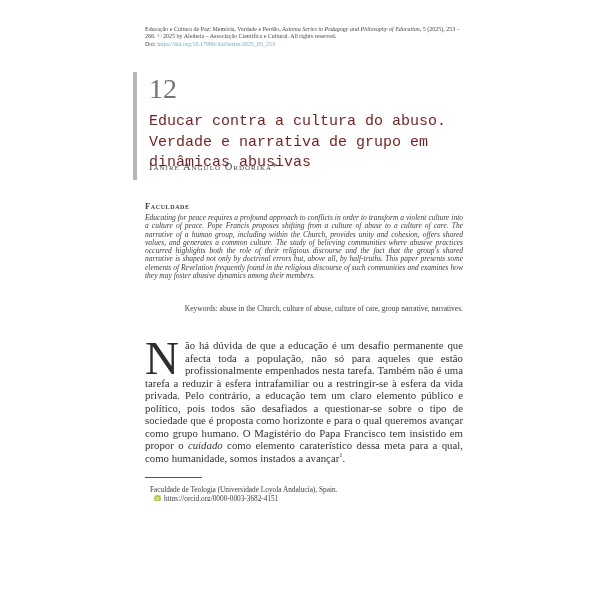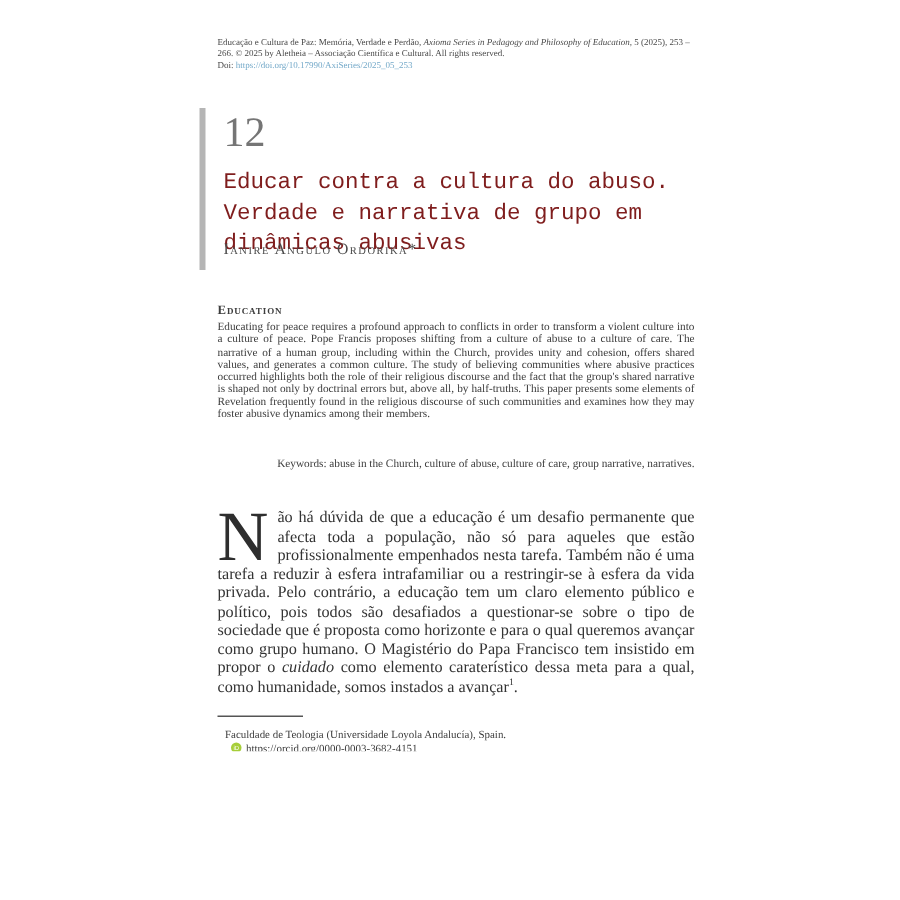--- a/index.html
+++ b/index.html
@@ -15,21 +15,21 @@
   
   .chapter-bar{left:133px;top:72px;width:4px;height:108px;background:#b5b5b5;}
   .chapter-number{left:149px;top:74px;font-size:28px;color:#757575;line-height:30px;}
 
   
   .paper-title{left:149px;top:112px;width:320px;font-size:15px;line-height:20.5px;color:#7f1d1d;font-family:Liberation Mono, monospace;}
   .paper-author{left:149px;top:161px;font-size:10.5px;font-variant:small-caps;letter-spacing:1px;color:#4a4a4a;}
 
   
   .abstract-heading{left:145px;top:201px;font-size:8.5px;font-variant:small-caps;letter-spacing:0.6px;font-weight:600;color:#3d3d3d;}
-  .abstract-text{left:145px;top:214px;width:318px;font-size:7.5px;line-height:8.3px;text-align:justify;color:#3d3d3d;}
+  .abstract-text{left:145px;top:214px;width:318px;font-size:7.5px;line-height:8.3px;text-align:justify;color:#3d3d3d;font-style:italic;}
   .keywords{left:145px;top:304px;width:318px;font-size:7.5px;color:#3d3d3d;text-align:right;}
 
   
   .body-para{left:145px;top:339px;width:318px;font-size:10.8px;line-height:12.5px;text-align:justify;color:#333333;}
   .drop-cap{float:left;font-size:47px;line-height:35px;padding:2px 6px 0 0;color:#2e2e2e;}
   .em{font-style:italic;}
   sup{font-size:6.5px;line-height:0;}
 
   
   .fn-rule{left:145px;top:477px;width:57px;border-top:1px solid #555555;height:0;}
@@ -60,21 +60,21 @@
     <span>Educação e Cultura de Paz: Memória, Verdade e Perdão, </span><span class="hc-italic">Axioma Series in Pedagogy and Philosophy of Education</span><span>, 5 (2025), 253 – 266. © 2025 by Aletheia – Associação Científica e Cultural. All rights reserved.</span><br>
     <span>Doi: </span><a href="#" class="doi-link">https://doi.org/10.17990/AxiSeries/2025_05_253</a>
   </div>
 
   <div class="abs chapter-bar"></div>
   <div class="abs chapter-number">12</div>
 
   <h1 class="abs paper-title" style="margin:0;font-weight:normal;">Educar contra a cultura do abuso. Verdade e narrativa de grupo em dinâmicas abusivas</h1>
   <div class="abs paper-author">Ianire Angulo Ordorika*</div>
 
-  <div class="abs abstract-heading">Education</div>
+  <div class="abs abstract-heading">Faculdade</div>
   <div class="abs abstract-text">Educating for peace requires a profound approach to conflicts in order to transform a violent culture into a culture of peace. Pope Francis proposes shifting from a culture of abuse to a culture of care. The narrative of a human group, including within the Church, provides unity and cohesion, offers shared values, and generates a common culture. The study of believing communities where abusive practices occurred highlights both the role of their religious discourse and the fact that the group's shared narrative is shaped not only by doctrinal errors but, above all, by half-truths. This paper presents some elements of Revelation frequently found in the religious discourse of such communities and examines how they may foster abusive dynamics among their members.</div>
   <div class="abs keywords">Keywords: abuse in the Church, culture of abuse, culture of care, group narrative, narratives.</div>
 
   <div class="abs body-para">
     <span class="drop-cap">N</span><span>ão há dúvida de que a educação é um desafio permanente que afecta toda a população, não só para aqueles que estão profissionalmente empenhados nesta tarefa. Também não é uma tarefa a reduzir à esfera intrafamiliar ou a restringir-se à esfera da vida privada. Pelo contrário, a educação tem um claro elemento público e político, pois todos são desafiados a questionar-se sobre o tipo de sociedade que é proposta como horizonte e para o qual queremos avançar como grupo humano. O Magistério do Papa Francisco tem insistido em propor o </span><span class="em">cuidado</span><span> como elemento caraterístico dessa meta para a qual, como humanidade, somos instados a avançar</span><sup>1</sup><span>.</span>
   </div>
 
   <div class="abs fn-rule"></div>
   <div class="abs footnote">
     <div class="fn-line">Faculdade de Teologia (Universidade Loyola Andalucía), Spain.</div>

